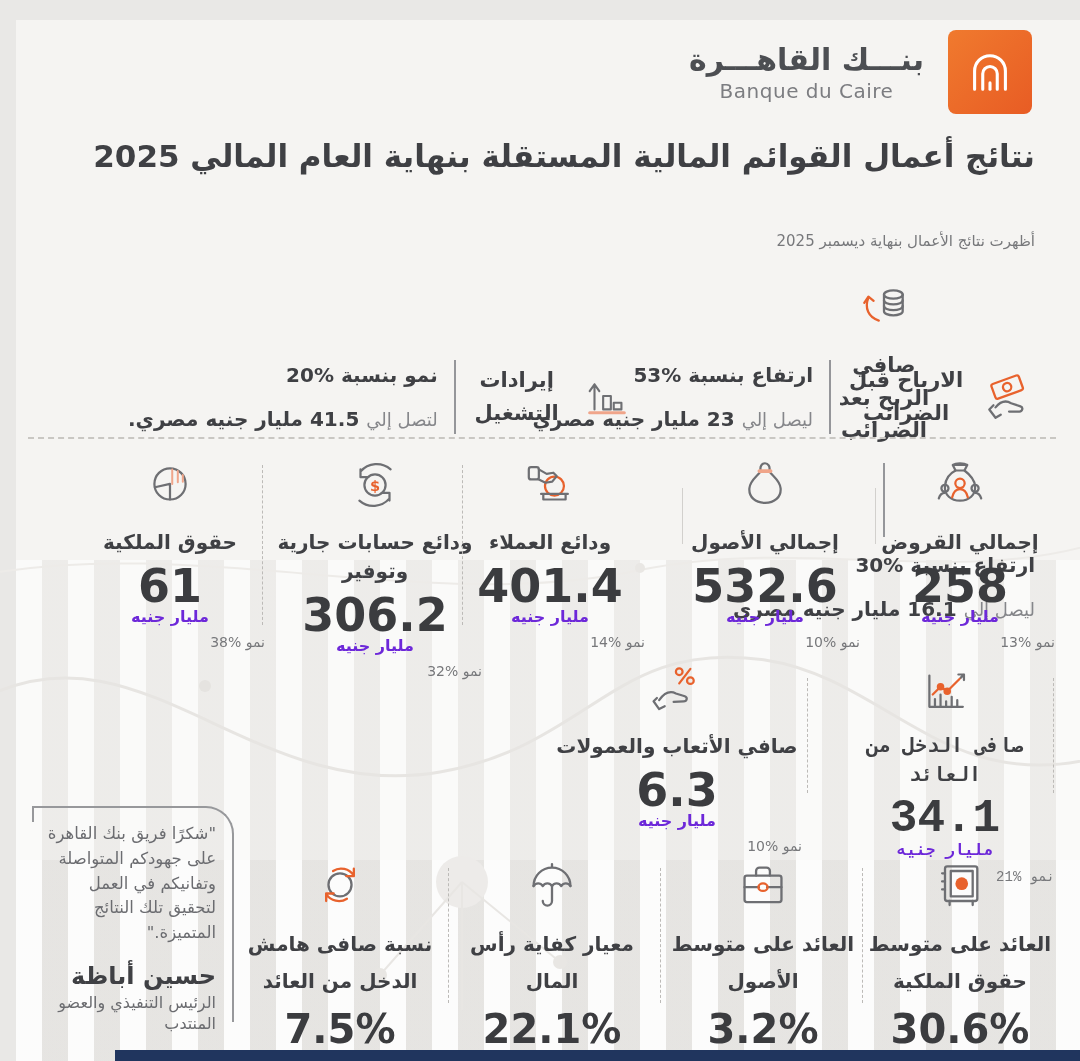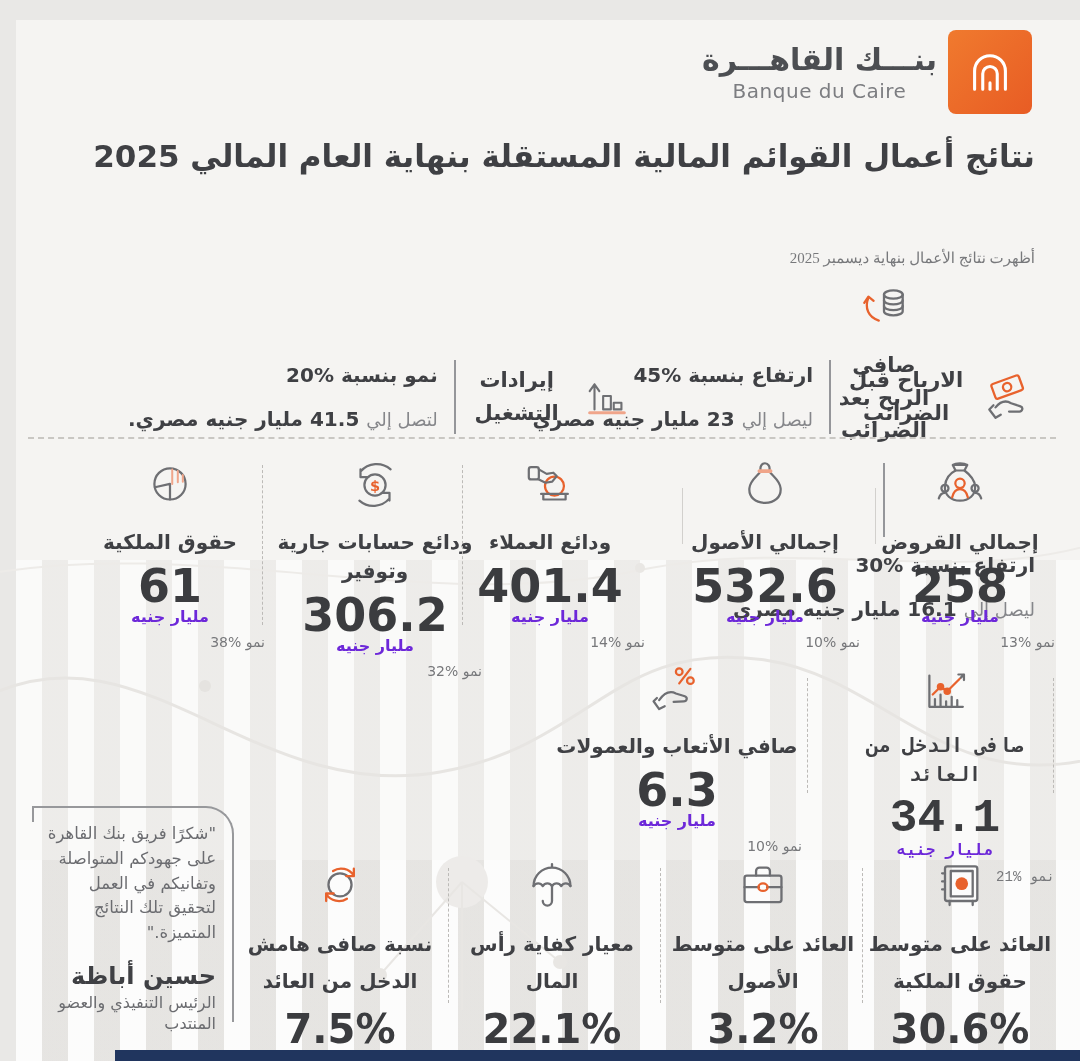--- a/index.html
+++ b/index.html
@@ -8,31 +8,31 @@
   .panel  { position:absolute; left:16px; top:20px; right:0; bottom:0; background:#f5f4f2; }
 
   
   .stripes  { position:absolute; left:16px; right:0; top:560px; bottom:0;
               background:repeating-linear-gradient(90deg, rgba(255,255,255,.55) 0 26px, rgba(168,165,160,.10) 26px 52px); }
   .stripes2 { position:absolute; left:16px; right:0; top:860px; bottom:0;
               background:repeating-linear-gradient(90deg, rgba(255,255,255,.45) 0 26px, rgba(168,165,160,.10) 26px 52px); }
   .bgsvg { position:absolute; left:0; top:0; pointer-events:none; }
 
   
-  .logo { position:absolute; top:30px; right:48px; display:flex; direction:rtl; align-items:center; gap:11px; }
+  .logo { position:absolute; top:30px; right:48px; display:flex; direction:rtl; align-items:center; gap:24px; }
   .logo-square { width:84px; height:84px; border-radius:8px; background:linear-gradient(135deg,#f07a2e,#e85c24);
                  display:flex; align-items:center; justify-content:center; }
   .logo-ar { font-size:30px; font-weight:800; color:#4c4e52; letter-spacing:-1px; }
   .logo-en { font-size:20px; color:#7c7d81; margin-top:2px; text-align:center; letter-spacing:.5px; }
 
   
   .title { position:absolute; top:138px; right:45px; left:40px; direction:rtl; text-align:right;
            font-size:31px; font-weight:800; color:#3f4044; }
-  .subtitle { position:absolute; top:249px; right:45px; direction:rtl; text-align:right;
-              font-size:15px; color:#77787b;font-family:Liberation Serif, serif; }
+  .subtitle { position:absolute; top:232px; right:45px; direction:rtl; text-align:right;
+              font-size:15px; color:#77787b; }
 
   
   .hl { position:absolute; display:flex; direction:rtl; align-items:center; gap:16px; }
   .hl-icon { width:54px; height:54px; flex:0 0 auto; }
   .hl-label { font-weight:800; font-size:21px; color:#3f4044; text-align:center; line-height:1.55; }
   .hl-vline { width:2px; height:74px; background:#95969a; flex:0 0 auto; }
   .hl-change { direction:rtl; text-align:right; }
   .hl-chg  { font-size:20px; font-weight:800; color:#3f4044; }
   .hl-reach { margin-top:20px; font-size:20px; }
   .hl-reach .pre { color:#85868a; font-weight:400; font-size:18px; margin-left:7px; }
@@ -142,21 +142,21 @@
         </g>
         <g stroke="#6e6f73">
           <path d="M14 36 c5 -6 10 -7 15 -4 l9 3 c3 1 2 5 -1 5 l-10 0"></path>
           <path d="M12 34 l-4 4 6 8 5 -3"></path>
         </g>
       </svg>
     </span>
     <div class="hl-label" style="width:118px;">الارباح قبل الضرائب</div>
     <div class="hl-vline"></div>
     <div class="hl-change">
-      <div class="hl-chg">ارتفاع بنسبة %45</div>
+      <div class="hl-chg">ارتفاع بنسبة %53</div>
       <div class="hl-reach">
         <span class="pre">ليصل إلي</span><span class="val">23 مليار جنيه مصري</span>
       </div>
     </div>
   </div>
 
   <div class="hl" style="top:360px; left:128px;">
     <span class="hl-icon">
       <svg width="50" height="50" viewBox="0 0 52 52" fill="none" stroke-width="2.2" stroke-linecap="round" stroke-linejoin="round">
         <g stroke="#6e6f73">

